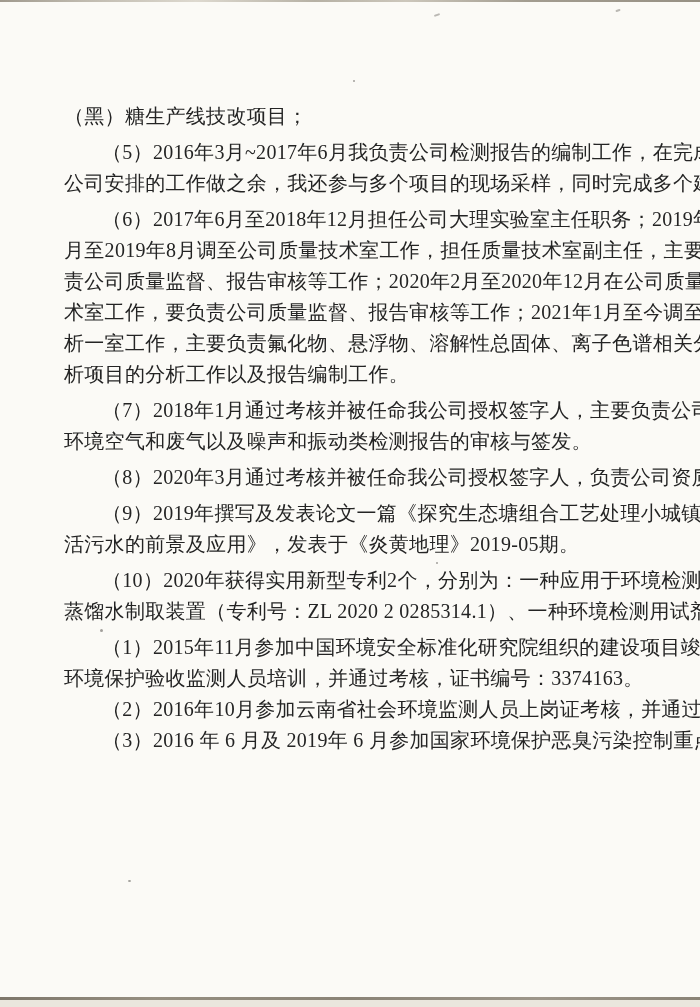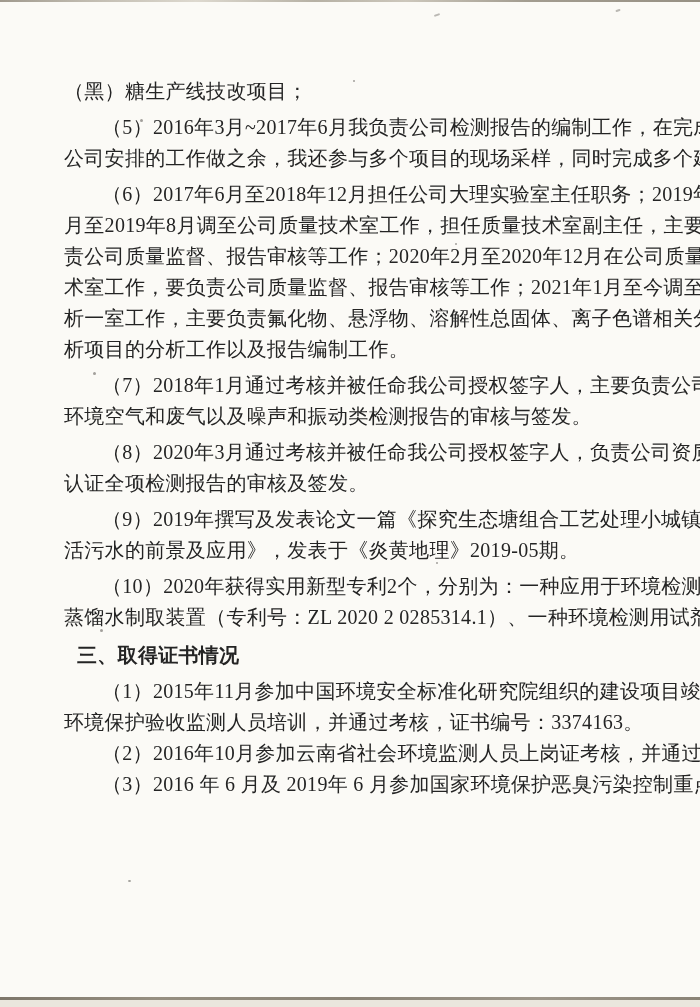--- a/index.html
+++ b/index.html
@@ -36,21 +36,21 @@
       #7d766a 0%, #968f81 22%, #8a8376 50%, #9d968a 77%, #8a8376 100%);
   }
   .scan-strip-bottom {
     position: absolute;
     top: 1000px; left: 0; right: 0; bottom: 0;
     background: #eae6dd;
   }
   
   .doc {
     position: absolute;
-    top: 76px;
+    top: 101px;
     left: 64px;
     width: 566px;
     color: #242424;
     font-size: 20px;
     line-height: 31px;
     letter-spacing: 0.3px;
   }
   .para { margin-top: 5px; }
   .para:first-child { margin-top: 0; }
   .line {
@@ -96,32 +96,28 @@
         <div class="line">术室工作，要负责公司质量监督、报告审核等工作；2021年1月至今调至分</div>
         <div class="line">析一室工作，主要负责氟化物、悬浮物、溶解性总固体、离子色谱相关分</div>
         <div class="line">析项目的分析工作以及报告编制工作。</div>
       </div>
       <div class="para">
         <div class="line indent">（7）2018年1月通过考核并被任命我公司授权签字人，主要负责公司</div>
         <div class="line">环境空气和废气以及噪声和振动类检测报告的审核与签发。</div>
       </div>
       <div class="para">
         <div class="line indent">（8）2020年3月通过考核并被任命我公司授权签字人，负责公司资质</div>
-        <div class="line">认证全项检测报告的审核及签发。</div>
       </div>
       <div class="para">
         <div class="line indent">（9）2019年撰写及发表论文一篇《探究生态塘组合工艺处理小城镇生</div>
         <div class="line">活污水的前景及应用》，发表于《炎黄地理》2019-05期。</div>
       </div>
       <div class="para">
         <div class="line indent">（10）2020年获得实用新型专利2个，分别为：一种应用于环境检测的</div>
         <div class="line">蒸馏水制取装置（专利号：ZL 2020 2 0285314.1）、一种环境检测用试剂瓶</div>
-      </div>
-      <div class="para heading">
-        <div class="line">三、取得证书情况</div>
       </div>
       <div class="para">
         <div class="line indent">（1）2015年11月参加中国环境安全标准化研究院组织的建设项目竣工</div>
         <div class="line">环境保护验收监测人员培训，并通过考核，证书编号：3374163。</div>
         <div class="line indent">（2）2016年10月参加云南省社会环境监测人员上岗证考核，并通过考</div>
         <div class="line indent">（3）2016 年 6 月及 2019年 6 月参加国家环境保护恶臭污染控制重点</div>
       </div>
     </div>
 
   <div class="speck tick" style="left:436px; top:12px; width:2px; height:6px;"></div>

